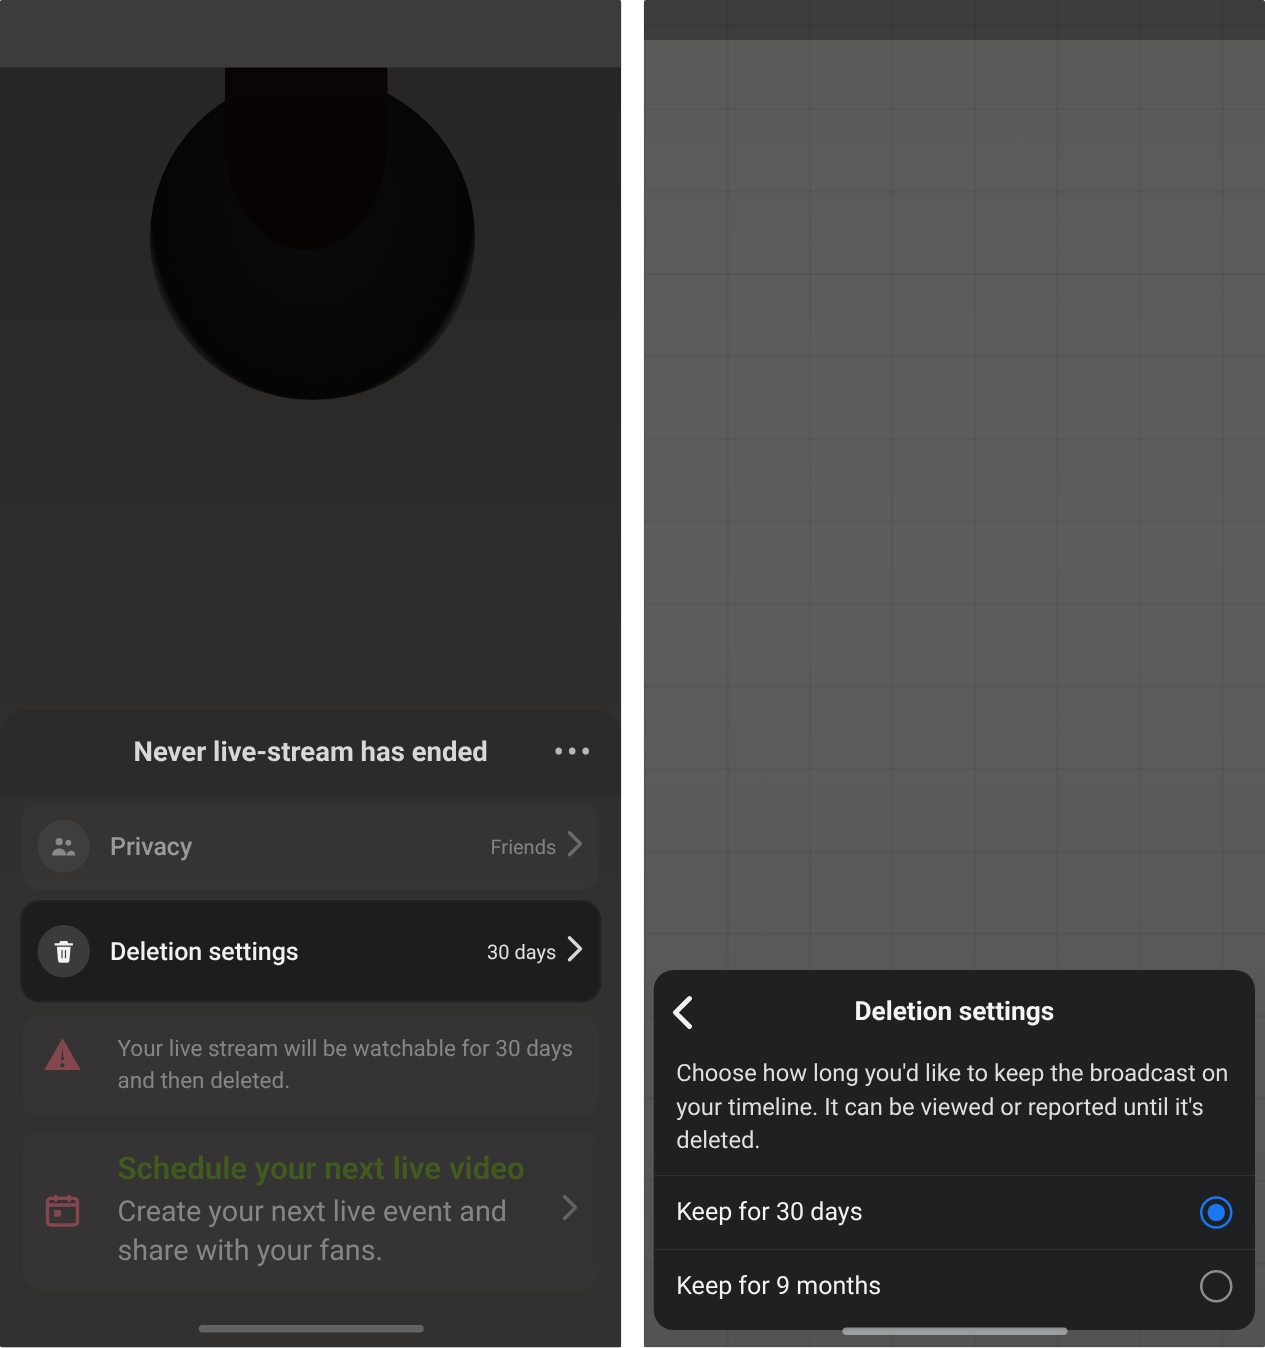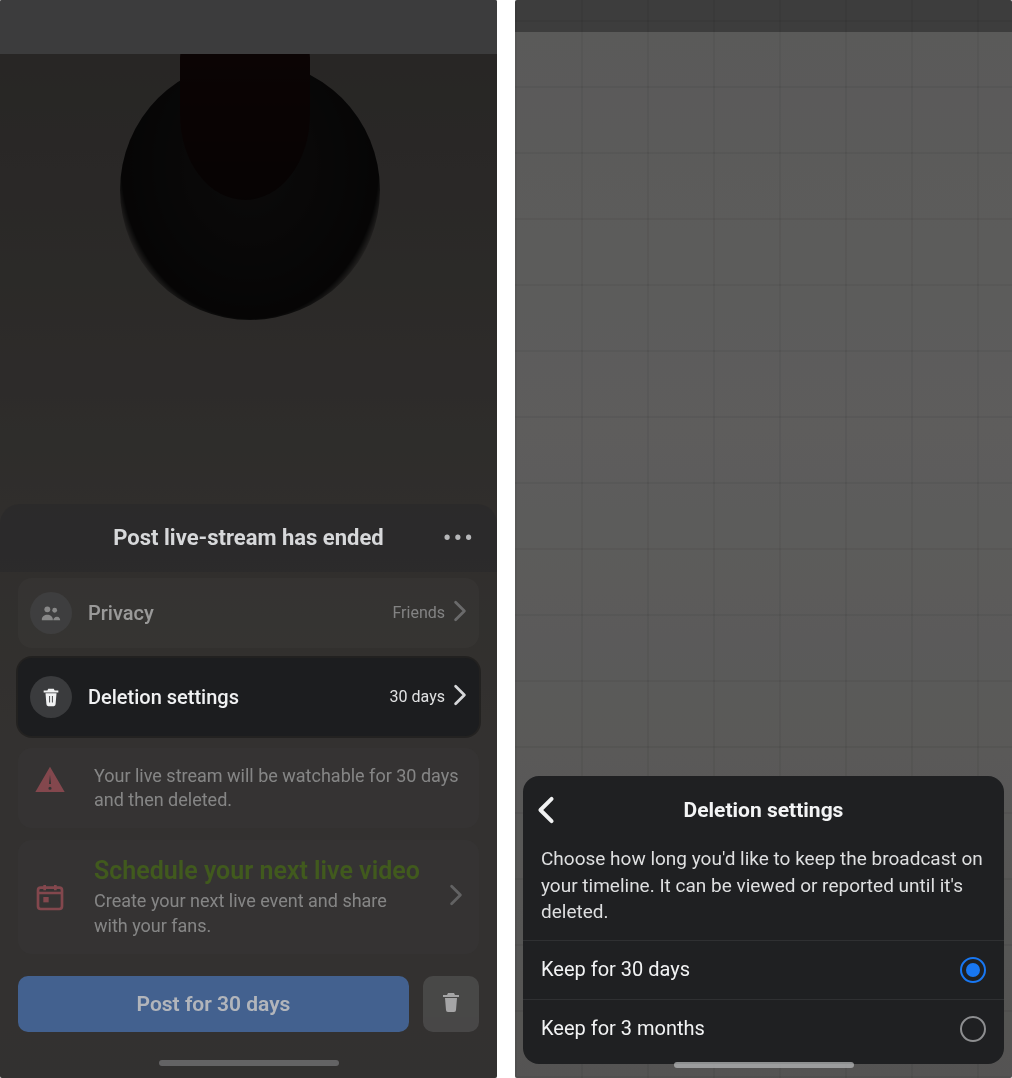--- a/index.html
+++ b/index.html
@@ -193,21 +193,21 @@
 </head>
 <body>
 
 <div class="phone phone-left">
   <div class="bg-left"></div>
   <div class="statusbar-left"></div>
   <div class="dim-left"></div>
 
   <div class="sheet-left">
     <div class="sheet-header">
-      <div class="sheet-title">Post live-stream has ended</div>
+      <div class="sheet-title">Never live-stream has ended</div>
       <div class="more-btn">
         <span>•••</span>
       </div>
     </div>
 
     <div class="list-row row-bg dim" style="margin-top:6px;">
       <div class="row-icon">
         <svg viewBox="0 0 24 24" fill="#d0d1d3">
             <circle cx="8" cy="8" r="3.2"></circle>
             <circle cx="16" cy="9" r="2.6"></circle>
@@ -250,41 +250,29 @@
     <div class="info-card dim" style="align-items:center;">
       <div class="info-icon">
         <svg viewBox="0 0 24 24" fill="none" stroke="#c65a66" stroke-width="2">
             <rect x="3" y="5" width="18" height="16" rx="2"></rect>
             <path d="M3 9h18M8 3v4M16 3v4"></path>
             <rect x="7" y="12" width="4" height="4" fill="#c65a66" stroke="none"></rect>
           </svg>
       </div>
       <div style="flex:1;">
         <div class="info-title">Schedule your next live video</div>
-        <div class="info-text" style="font-size:18px;">Create your next live event and share with your fans.</div>
+        <div class="info-text" style="font-size:23px;">Create your next live event and share with your fans.</div>
       </div>
       <span class="card-chev">
         <svg width="14" height="22" viewBox="0 0 12 20" fill="none">
             <path d="M2 2l8 8-8 8" stroke="#8a8b8d" stroke-width="2.5" stroke-linecap="round" stroke-linejoin="round"></path>
           </svg>
       </span>
     </div>
 
-    <div class="bottom-bar">
-      <div class="post-btn">
-        <span>Post for 30 days</span>
-      </div>
-      <div class="trash-btn">
-        <span>
-          <svg width="24" height="24" viewBox="0 0 24 24" fill="#d6d7d9">
-              <path d="M9 3h6l1 2h4v2H4V5h4l1-2zM6 8h12l-1 12a2 2 0 0 1-2 2H9a2 2 0 0 1-2-2L6 8z"></path>
-            </svg>
-        </span>
-      </div>
-    </div>
 
     <div class="home-indicator"></div>
   </div>
 </div>
 
 <div class="phone phone-right">
   <div class="bg-right"></div>
   <div class="dim-right"></div>
 
   <div class="sheet-right">
@@ -297,18 +285,18 @@
       <div class="sr-title">Deletion settings</div>
     </div>
 
     <div class="sr-desc">Choose how long you'd like to keep the broadcast on your timeline. It can be viewed or reported until it's deleted.</div>
 
     <div class="sr-option">
       <span>Keep for 30 days</span>
       <span class="radio selected"></span>
     </div>
     <div class="sr-option">
-      <span>Keep for 3 months</span>
+      <span>Keep for 9 months</span>
       <span class="radio"></span>
     </div>
   </div>
   <div class="home-indicator-r" style="position:absolute; bottom:4px; left:50%; transform:translateX(-50%);"></div>
 </div>
 
 </body></html>

